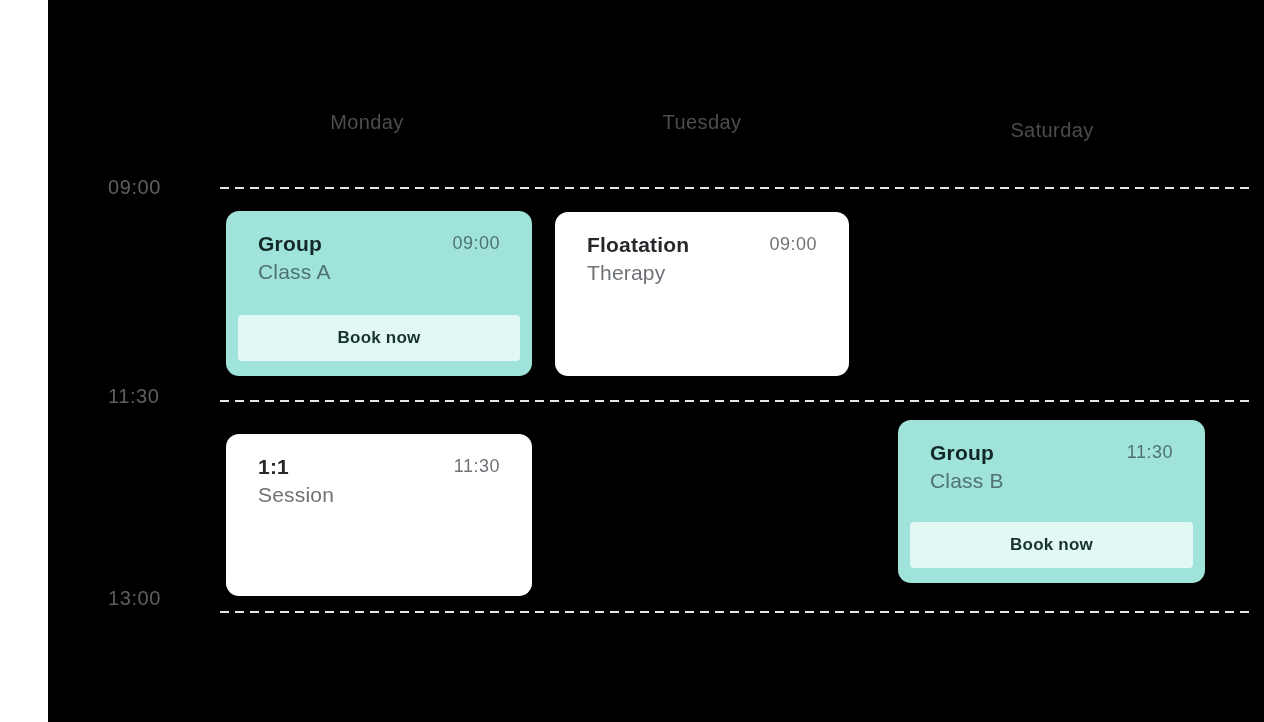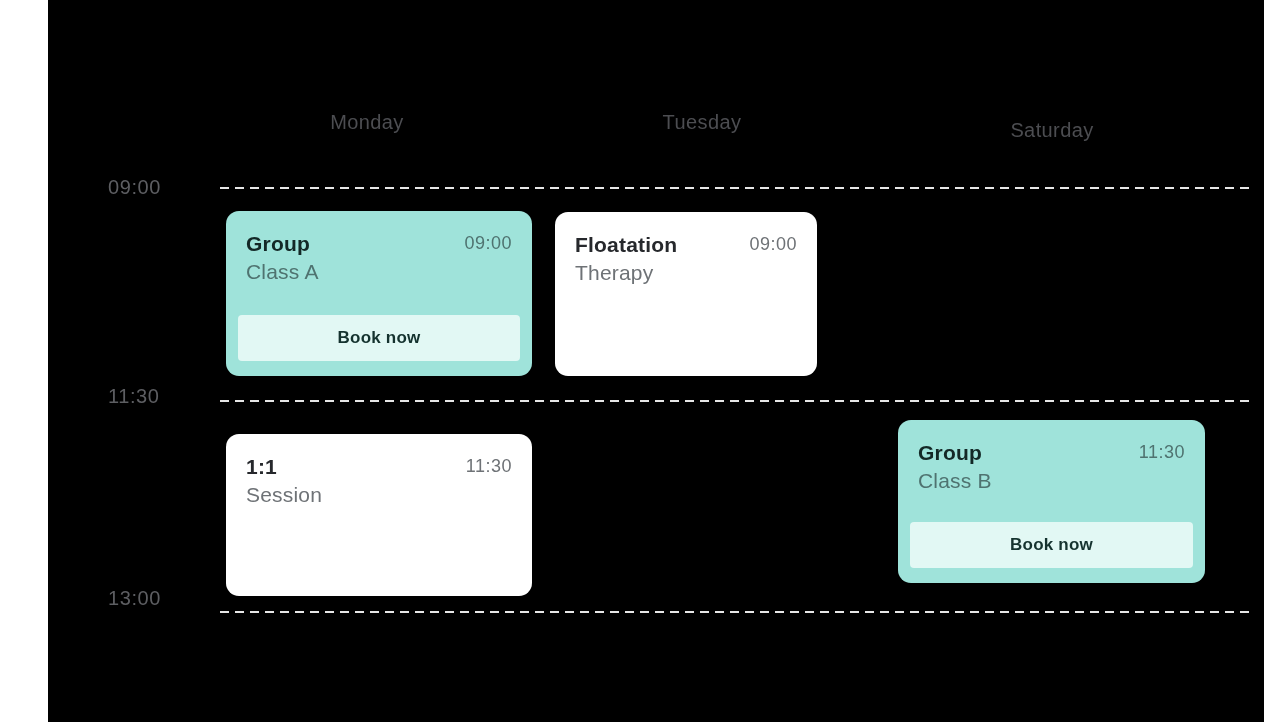--- a/index.html
+++ b/index.html
@@ -56,26 +56,26 @@
   }
   .grid-1 { top: 187px; }
   .grid-2 { top: 400px; }
   .grid-3 { top: 611px; }
 
   
   .card {
     position: absolute;
     box-sizing: border-box;
     border-radius: 13px;
-    padding: 19px 20px;
+    padding: 19px 32px;
   }
   .card.teal  { background: var(--teal-card-bg, #9fe3da); }
   .card.white { background: var(--white-card-bg, #ffffff); }
   .card-a { left: 178px; top: 211px; width: 306px; height: 165px; }
-  .card-b { left: 507px; top: 212px; width: 262px; height: 164px; }
+  .card-b { left: 507px; top: 212px; width: 294px; height: 164px; }
   .card-c { left: 178px; top: 434px; width: 306px; height: 162px; }
   .card-d { left: 850px; top: 420px; width: 307px; height: 163px; }
 
   .card-top {
     display: flex;
     justify-content: space-between;
     align-items: flex-start;
   }
   .card-title {
     font-size: 21px;

